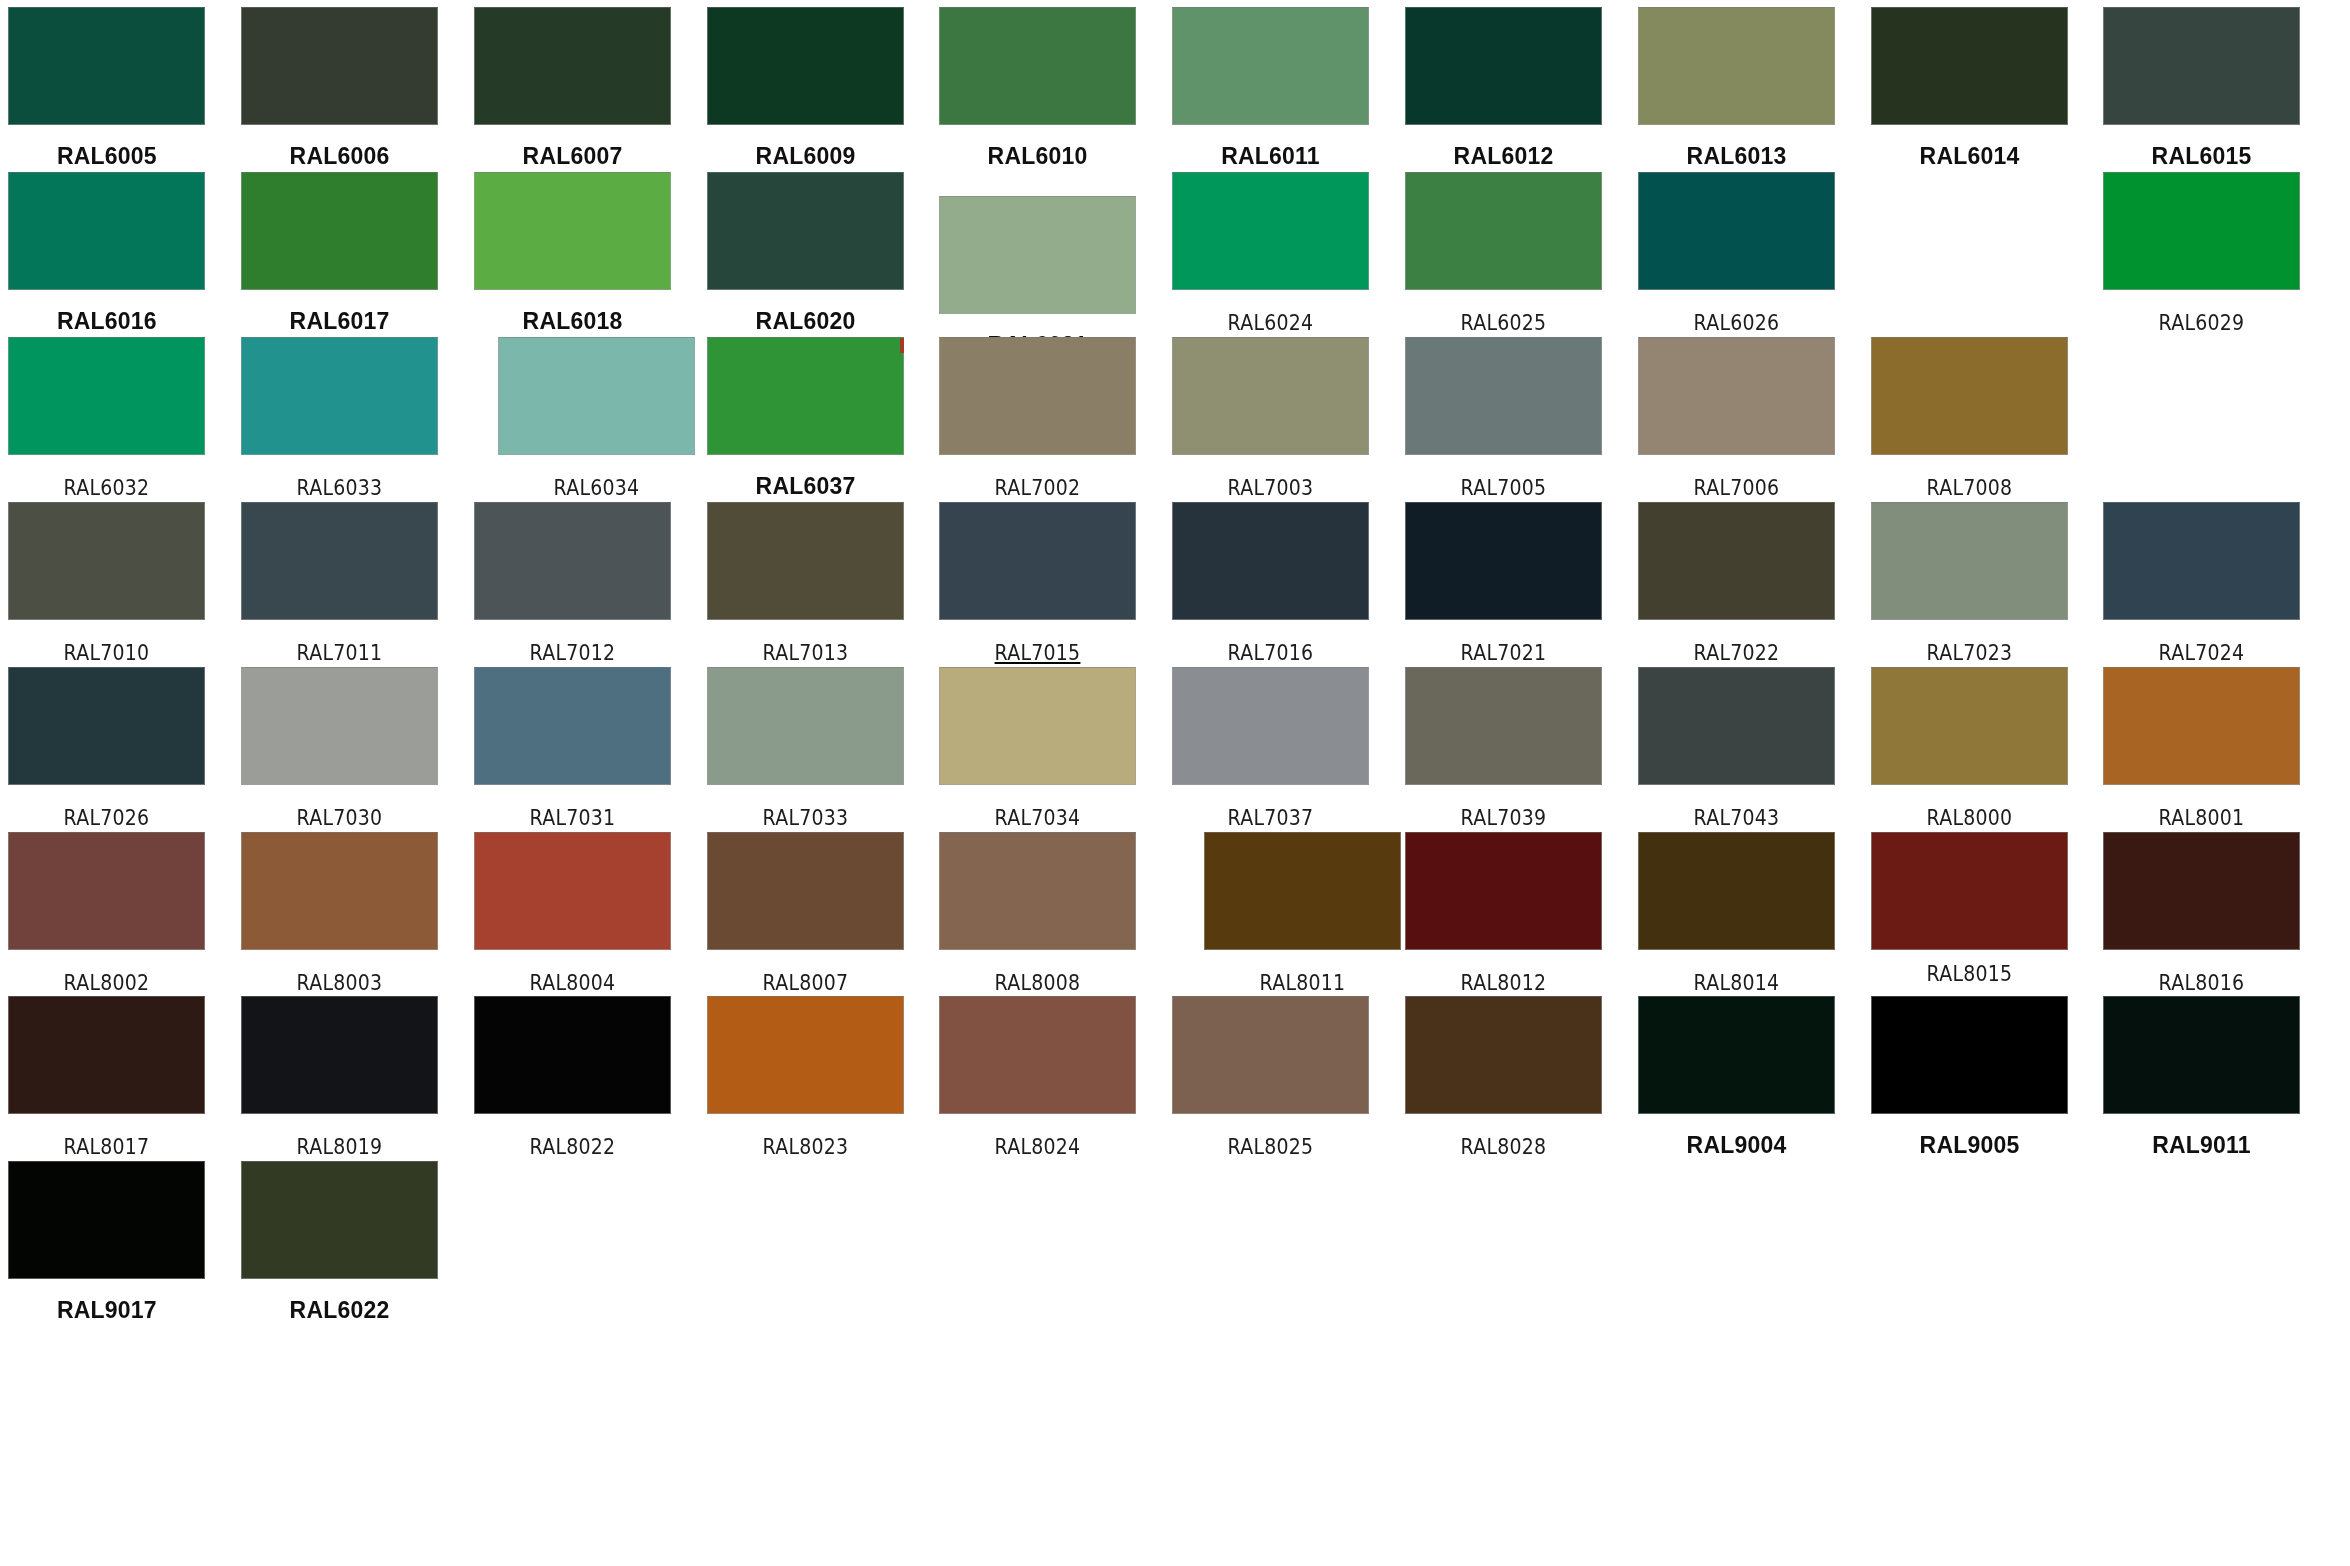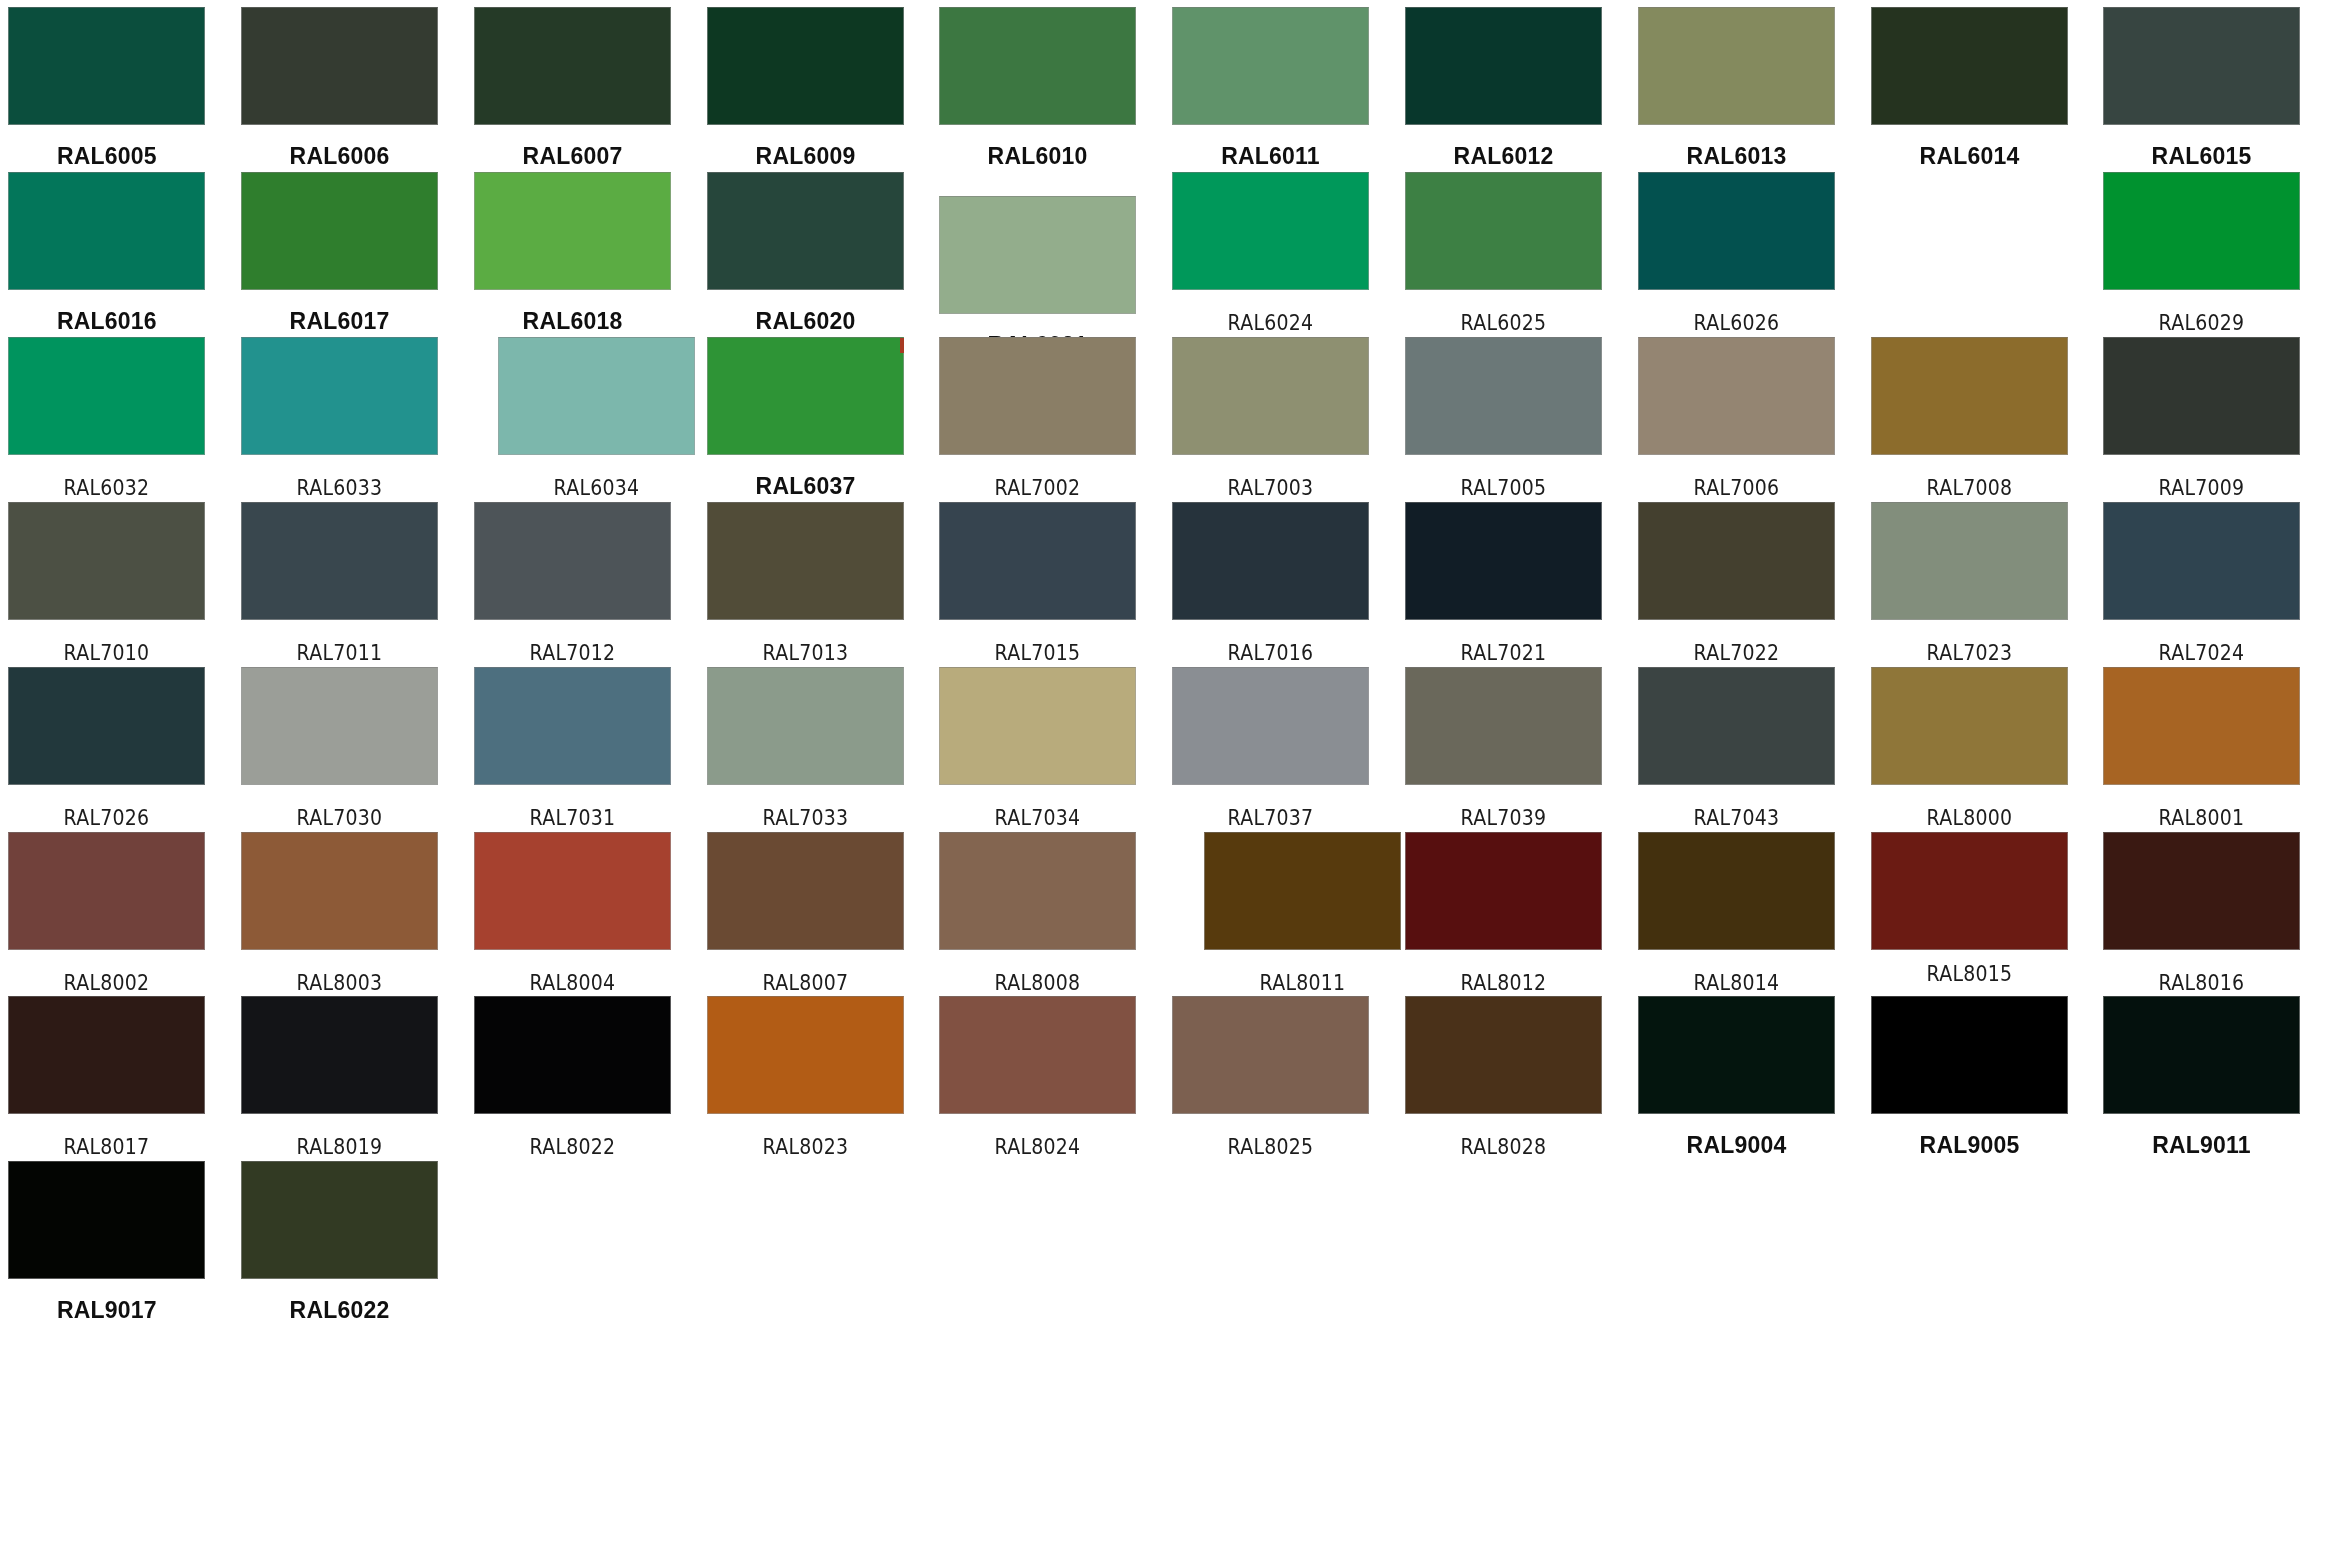--- a/index.html
+++ b/index.html
@@ -214,43 +214,39 @@
           <span class="swatch-label">RAL7005</span>
         </div>
         <div class="swatch-cell lbl-light" style="left: 1638px;">
           <div class="swatch-chip" style="background: rgb(148, 133, 114);"></div>
           <span class="swatch-label">RAL7006</span>
         </div>
         <div class="swatch-cell lbl-light" style="left: 1871px;">
           <div class="swatch-chip" style="background: rgb(140, 108, 44);"></div>
           <span class="swatch-label">RAL7008</span>
         </div>
-        <div class="swatch-cell lbl-light" style="left: 2103px;">
-          <div class="swatch-chip" style="background: rgb(48, 54, 48);"></div>
-          <span class="swatch-label">RAL7009</span>
-        </div>
       </div>
       <div class="swatch-row" style="position: absolute; left: 0px; top: 502px; height: 165px;">
         <div class="swatch-cell lbl-light" style="left: 8.3px;">
           <div class="swatch-chip" style="background: rgb(76, 80, 68);"></div>
           <span class="swatch-label">RAL7010</span>
         </div>
         <div class="swatch-cell lbl-light" style="left: 241px;">
           <div class="swatch-chip" style="background: rgb(57, 71, 78);"></div>
           <span class="swatch-label">RAL7011</span>
         </div>
         <div class="swatch-cell lbl-light" style="left: 474px;">
           <div class="swatch-chip" style="background: rgb(77, 84, 88);"></div>
           <span class="swatch-label">RAL7012</span>
         </div>
         <div class="swatch-cell lbl-light" style="left: 707px;">
           <div class="swatch-chip" style="background: rgb(81, 76, 56);"></div>
           <span class="swatch-label">RAL7013</span>
         </div>
-        <div class="swatch-cell lbl-light" style="left: 939px;">
+        <div class="swatch-cell lbl-light" style="left: 939px; text-decoration: underline;">
           <div class="swatch-chip" style="background: rgb(54, 68, 79);"></div>
           <span class="swatch-label">RAL7015</span>
         </div>
         <div class="swatch-cell lbl-light" style="left: 1172px;">
           <div class="swatch-chip" style="background: rgb(38, 51, 60);"></div>
           <span class="swatch-label">RAL7016</span>
         </div>
         <div class="swatch-cell lbl-light" style="left: 1405px;">
           <div class="swatch-chip" style="background: rgb(17, 29, 38);"></div>
           <span class="swatch-label">RAL7021</span>

